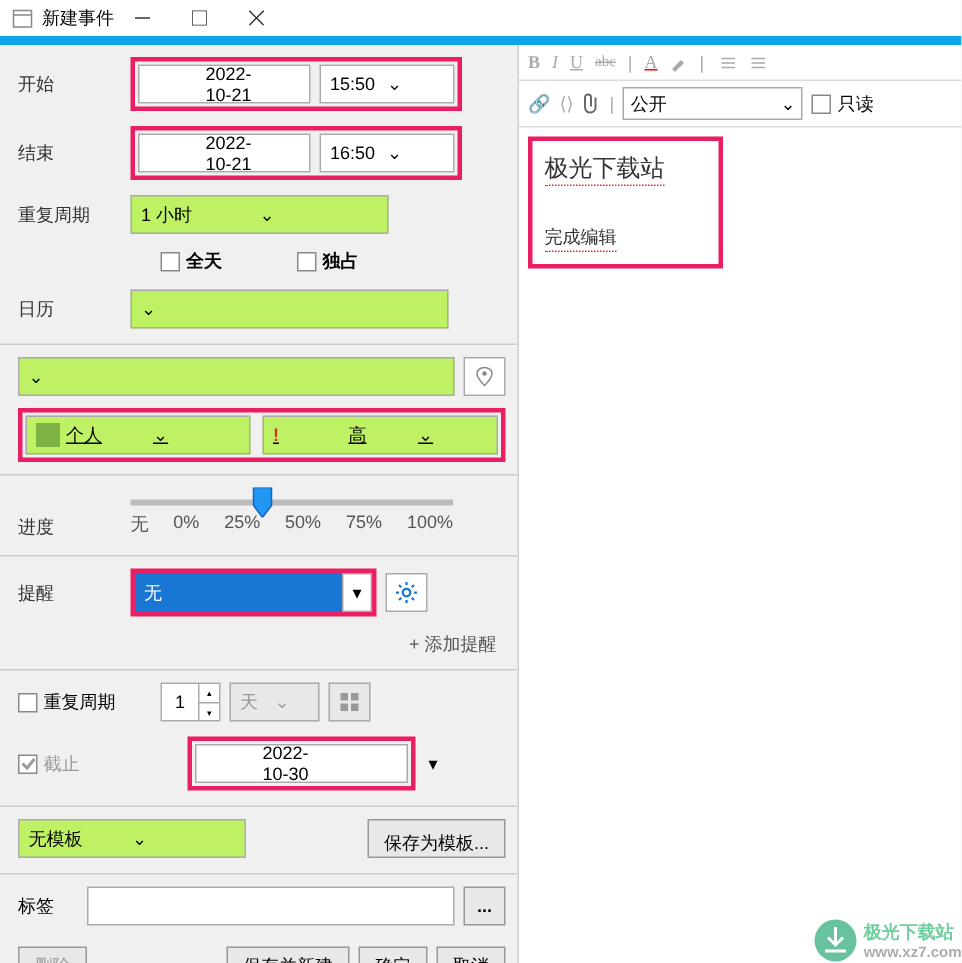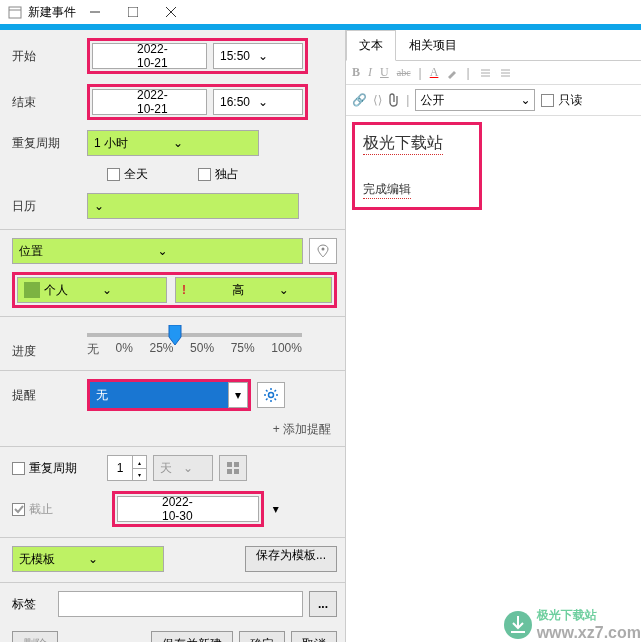--- a/index.html
+++ b/index.html
@@ -15,43 +15,43 @@
 .row .label { width: 75px; color: #333; }
 .datebox { width: 115px; height: 26px; border: 1px solid #aaa; background: #fff; display: flex; align-items: center; padding: 0 4px; }
 .datebox span { flex: 1; margin-left: 40px; }
 .cal-icon { width: 12px; height: 12px; }
 .timebox { width: 90px; height: 26px; border: 1px solid #aaa; background: #fff; display: flex; align-items: center; padding: 0 6px; margin-left: 6px; }
 .timebox span { flex: 1; }
 .highlight-red { border: 3px solid #e91e63; padding: 2px; display: inline-flex; }
 .highlight-red-block { border: 3px solid #e91e63; }
 .select { height: 26px; border: 1px solid #aaa; background: #bef264; display: flex; align-items: center; padding: 0 6px; }
 .select span { flex: 1; }
-.checkbox-row { display: flex; gap: 50px; padding-left: 95px; margin-bottom: 10px; }
+.checkbox-row { display: flex; gap: 50px; padding-left: 95px; margin-bottom: 10px; font-weight: bold; }
 .cb { display: flex; align-items: center; gap: 4px; }
 .cb-box { width: 13px; height: 13px; border: 1px solid #888; background: #fff; }
 .cb-box.checked { background: #fff; display: flex; align-items: center; justify-content: center; }
 .divider { border-top: 1px solid #ccc; margin: 8px -12px; }
 .loc-row { display: flex; gap: 6px; margin-bottom: 8px; }
 .icon-btn { width: 28px; height: 26px; border: 1px solid #aaa; background: #fff; display: flex; align-items: center; justify-content: center; }
-.cat-pri-row { display: flex; gap: 8px; }
+.cat-pri-row { display: flex; gap: 8px; text-decoration: underline; }
 .color-sq { width: 16px; height: 16px; background: #7cb342; margin-right: 4px; }
 .pri-icon { color: #d32f2f; font-weight: bold; margin-right: 4px; }
 .slider-wrap { padding-left: 95px; position: relative; }
 .slider-track { width: 215px; height: 4px; background: #bbb; position: relative; margin: 8px 0 4px 0; }
 .slider-ticks { width: 215px; display: flex; justify-content: space-between; color: #555; font-size: 11px; }
 .slider-thumb { position: absolute; top: -8px; left: 80px; }
 .reminder-select { width: 138px; height: 26px; background: #1976d2; color: #fff; display: flex; align-items: center; padding: 0 6px; }
 .reminder-dropdown { width: 20px; height: 26px; border: 1px solid #aaa; background: #fff; display: flex; align-items: center; justify-content: center; }
 .add-reminder { text-align: right; padding-right: 6px; margin-top: 6px; color: #555; }
 .spinner { width: 40px; height: 26px; border: 1px solid #aaa; background: #fff; display: flex; align-items: center; }
 .spinner input { flex: 1; border: none; text-align: center; width: 20px; }
 .spinner-btns { display: flex; flex-direction: column; }
 .spinner-btns div { width: 14px; height: 12px; border-left: 1px solid #aaa; display: flex; align-items: center; justify-content: center; font-size: 6px; }
 .template-row { display: flex; gap: 10px; margin-bottom: 10px; }
-.template-btn { height: 26px; border: 1px solid #999; background: #e8e8e8; padding: 0 10px; display: flex; align-items: flex-start; }
+.template-btn { height: 26px; border: 1px solid #999; background: #e8e8e8; padding: 0 10px; display: flex; align-items: flex-end; }
 .tag-row { display: flex; align-items: center; gap: 6px; }
 .tag-input { flex: 1; height: 26px; border: 1px solid #aaa; background: #fff; }
 .tag-more { width: 28px; height: 26px; border: 1px solid #999; background: #e8e8e8; display: flex; align-items: center; justify-content: center; font-weight: bold; }
 .bottom-btns { display: flex; justify-content: space-between; margin-top: 14px; align-items: center; }
 .btn { height: 26px; border: 1px solid #999; background: #e8e8e8; padding: 0 10px; display: flex; align-items: center; }
 .btn-group { display: flex; gap: 6px; }
 .tabs { display: flex; border-bottom: 1px solid #ccc; }
 .tab { padding: 6px 12px; border: 1px solid transparent; border-bottom: none; }
 .tab.active { background: #fff; border-color: #ccc; border-bottom: 1px solid #fff; margin-bottom: -1px; }
 .toolbar { display: flex; align-items: center; padding: 4px 6px; gap: 8px; border-bottom: 1px solid #ddd; color: #aaa; }
@@ -153,21 +153,20 @@
     </div>
     <div class="row">
       <div class="label">日历</div>
       <div class="select" style="width:212px">
           <span>⌄</span>
       </div>
     </div>
     <div class="divider"></div>
     <div class="loc-row">
       <div class="select" style="flex:1">
-        <span>位置</span>
           <span>⌄</span>
       </div>
       <div class="icon-btn">
         <svg width="14" height="14" viewBox="0 0 14 14">
             <path d="M7 1 C4 1 2 3 2 5 C2 8 7 13 7 13 C7 13 12 8 12 5 C12 3 10 1 7 1 Z" fill="none" stroke="#888"></path>
             <circle cx="7" cy="5" r="1.5" fill="#888"></circle>
           </svg>
       </div>
     </div>
     <div class="highlight-red-block" style="padding:2px">
@@ -242,21 +241,21 @@
       <div class="icon-btn" style="margin-left:6px;background:#e8e8e8">
         <svg width="14" height="14" viewBox="0 0 14 14">
             <rect x="1" y="1" width="5" height="5" fill="#999"></rect>
             <rect x="8" y="1" width="5" height="5" fill="#999"></rect>
             <rect x="1" y="8" width="5" height="5" fill="#999"></rect>
             <rect x="8" y="8" width="5" height="5" fill="#999"></rect>
           </svg>
       </div>
     </div>
     <div class="row">
-      <div class="cb" style="width:100px;color:#999">
+      <div class="cb" style="width:113px;color:#999">
           <div class="cb-box checked">
             <svg width="10" height="10">
               <path d="M1 5 L4 8 L9 2" stroke="#999" fill="none" stroke-width="2"></path>
             </svg>
           </div>
           <span>截止</span>
         </div>
       <div class="highlight-red-block" style="padding:2px">
         <div class="datebox" style="width:142px">
           <span>2022-10-30</span>
@@ -299,24 +298,20 @@
             <span>确定</span>
           </div>
         <div class="btn">
             <span>取消</span>
           </div>
       </div>
     </div>
   </div>
 
   <div class="right-panel">
-    <div class="tabs">
-      <div class="tab active">文本</div>
-      <div class="tab">相关项目</div>
-    </div>
     <div class="toolbar">
       <span class="tb-item" style="font-weight:bold">B</span>
       <span class="tb-item" style="font-style:italic">I</span>
       <span class="tb-item" style="text-decoration:underline">U</span>
       <span class="tb-item" style="text-decoration:line-through;font-size:10px">abc</span>
       <span style="color:#aaa">|</span>
       <span class="tb-item" style="text-decoration:underline red">A</span>
       <span>
           <svg width="12" height="12">
             <path d="M2 10 L8 4 L10 6 L4 12 Z" fill="#aaa"></path>
@@ -365,15 +360,15 @@
 </div>
 
 <div class="watermark">
   <svg width="30" height="30" viewBox="0 0 30 30">
       <circle cx="15" cy="15" r="14" fill="#2aa876"></circle>
       <path d="M15 6 L15 18 M10 13 L15 18 L20 13" stroke="#fff" stroke-width="2" fill="none"></path>
       <line x1="8" y1="22" x2="22" y2="22" stroke="#fff" stroke-width="2"></line>
     </svg>
   <div>
     <div>极光下载站</div>
-    <div style="font-size:16px;color:#888">www.xz7.com</div>
+    <div style="font-size:10px;color:#888">www.xz7.com</div>
   </div>
 </div>
 
 </body></html>

